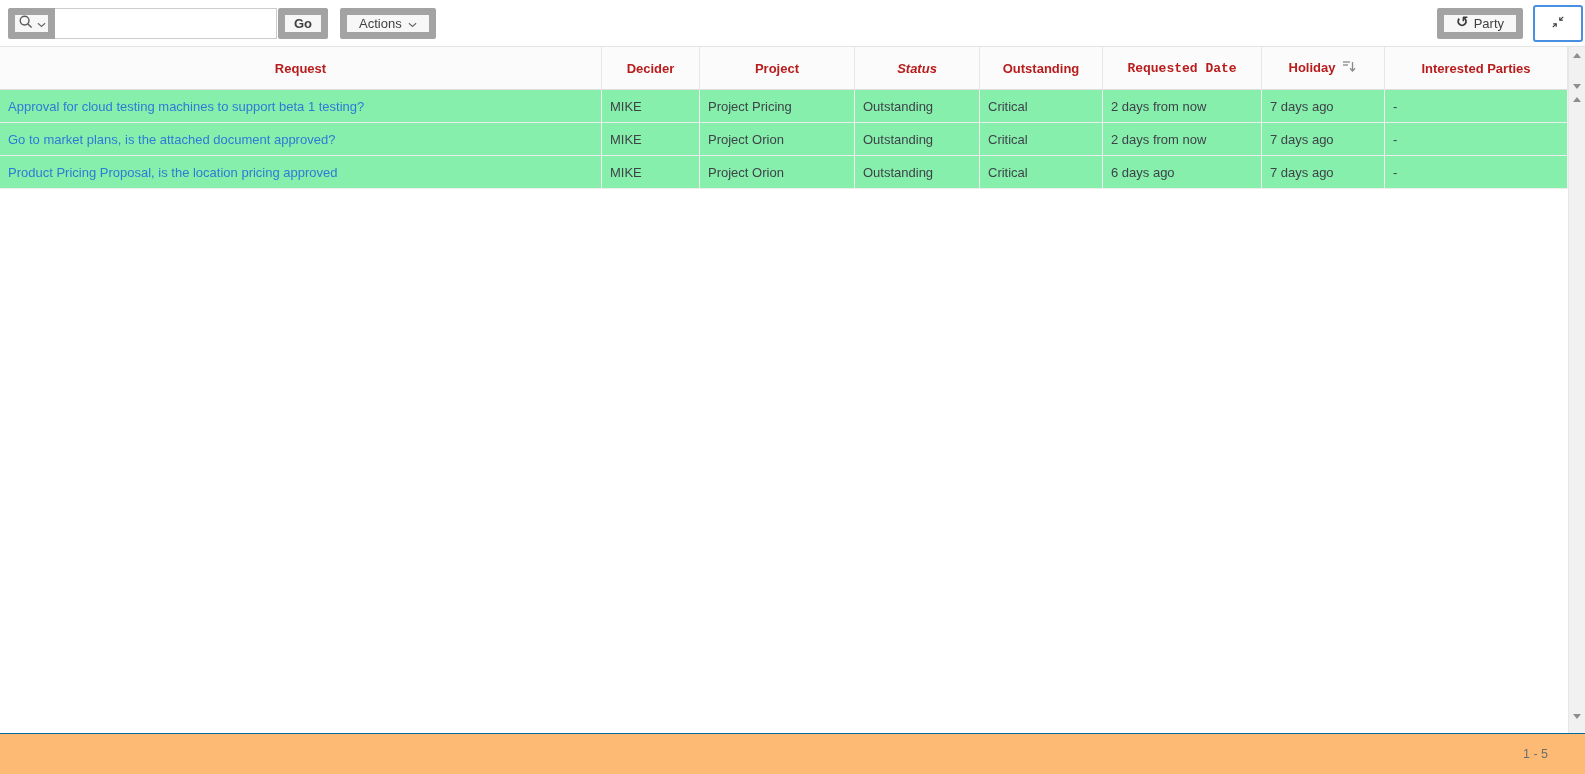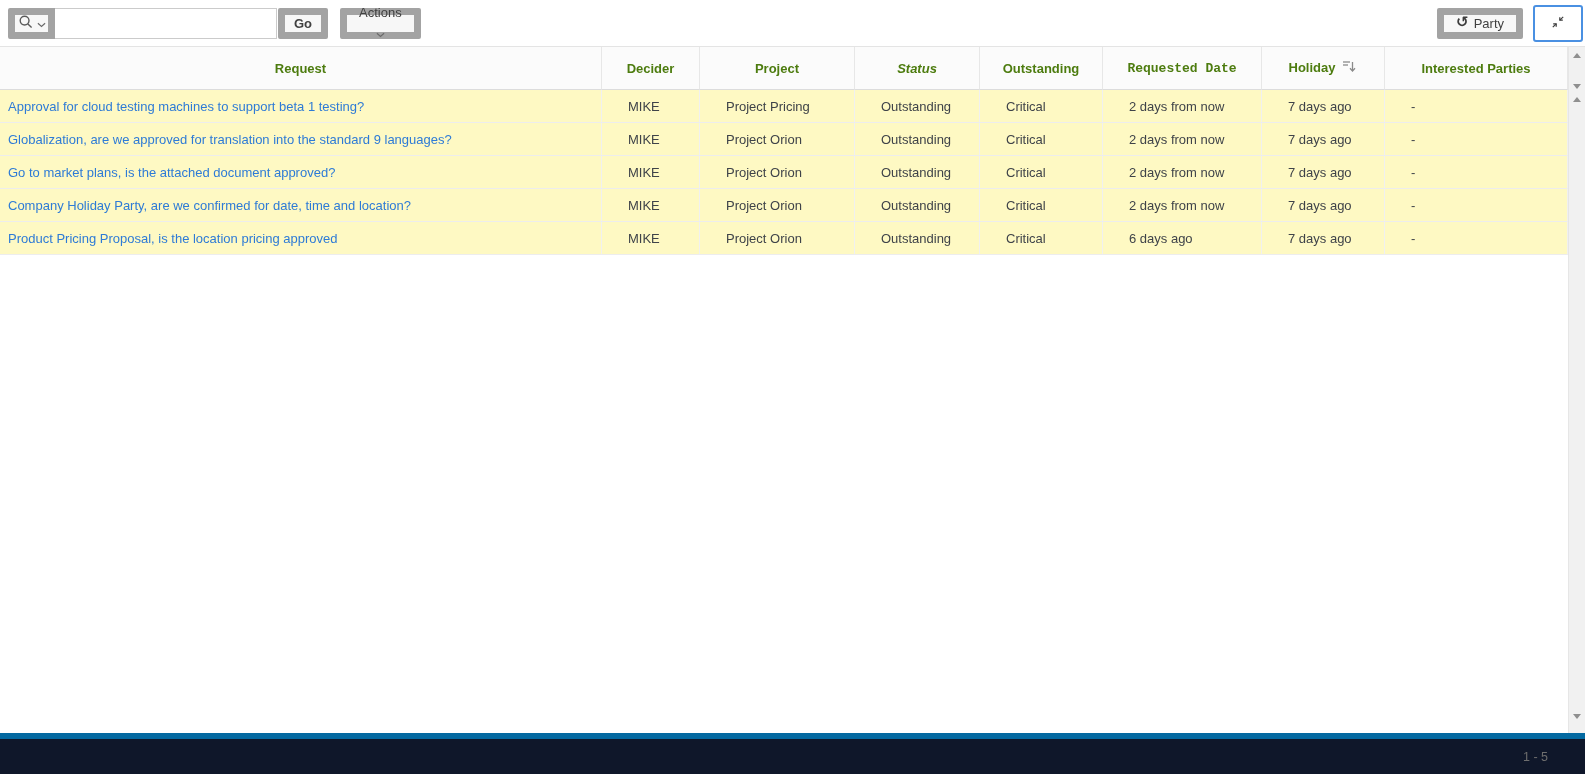--- a/index.html
+++ b/index.html
@@ -12,55 +12,55 @@
              display:flex; align-items:center; padding:0 2px 0 8px; }
   .search-group { display:flex; align-items:center; }
   .btn { display:inline-flex; align-items:center; justify-content:center; gap:6px;
          height:31px; background:#f7f7f7; border:7px solid #a3a3a3; border-radius:2px;
          font-size:13px; color:#404040; cursor:pointer; font-family:inherit; }
   .search-btn { width:47px; gap:3px; border-radius:2px 0 0 2px; }
   .search-input { width:222px; height:31px; border:1px solid #cbcbcb; border-left:none;
                   border-radius:0; padding:0 8px; font-size:13px; color:#404040;
                   font-family:inherit; outline:none; background:#fff; }
   .go-btn { padding:0 9px; font-weight:700; margin-left:1px; }
-  .actions-btn { padding:0 12px; margin-left:12px;flex-direction:column; }
+  .actions-btn { padding:0 12px; margin-left:12px; }
   .toolbar-spacer { flex:1 1 auto; }
   .reset-btn { padding:0 12px; margin-right:10px; gap:5px; }
   .undo-glyph { font-family:"DejaVu Sans",sans-serif; font-size:15px; font-weight:700;
                 color:#3d3d3d; line-height:1; position:relative; top:-1px; }
   .collapse-btn { width:50px; height:37px; background:#fff; border:2px solid #4a90e2;
                   border-radius:3px; }
 
   
   .grid-area { position:relative; height:686px; flex:0 0 686px; background:#fff; }
   table { border-collapse:separate; border-spacing:0; table-layout:fixed; width:1568px;
           font-size:13px; color:#3f4349; }
-  thead th { height:43px; background:#fbfbfb; color:#4d7c0f; font-weight:700;
+  thead th { height:43px; background:#fbfbfb; color:#b91c1c; font-weight:700;
              font-size:13px; text-align:center; border-bottom:1px solid #dcdcdc;
              border-right:1px solid #e7e7e7; cursor:pointer; white-space:nowrap;
              overflow:hidden; }
-  tbody td { height:33px; padding:0 26px; border-bottom:1px solid #ededed;
+  tbody td { height:33px; padding:0 8px; border-bottom:1px solid #ededed;
              border-right:1px solid #f0f0f0; white-space:nowrap; overflow:hidden;
-             background:#fef9c3; }
+             background:#86efac; }
   tbody td.cell-request { padding-left:8px; }
   tbody a { color:#2e7bd6; text-decoration:none; cursor:pointer; }
   .sort-icon { display:inline-block; vertical-align:-3px; margin-left:5px; }
 
   
   .v-scrollbar { position:absolute; top:0; right:0; width:17px; height:686px;
                  background:#f1f1f1; border-left:1px solid #e6e6e6; }
   .sb-up, .sb-down { position:absolute; left:0; width:100%; display:flex;
                      justify-content:center; cursor:pointer; }
   .sb-up i { width:0; height:0; border-left:4px solid transparent;
              border-right:4px solid transparent; border-bottom:5px solid #8f8f8f; }
   .sb-down i { width:0; height:0; border-left:4px solid transparent;
                border-right:4px solid transparent; border-top:5px solid #8f8f8f; }
 
   
-  .footer { height:41px; flex:0 0 41px; background:#0f172a; border-top:6px solid #0369a1;
+  .footer { height:41px; flex:0 0 41px; background:#fdba74; border-top:1px solid #0369a1;
             display:flex; align-items:center; justify-content:flex-end;
             padding-right:37px; }
   .pagination { font-size:12.5px; color:#6e6e6e; }
 </style>
 </head>
 <body>
 
 <div class="page">
 
   <div class="toolbar">
@@ -132,41 +132,21 @@
             <td class="cell-request"><a href="#">Approval for cloud testing machines to support beta 1 testing?</a></td>
             <td class="cell-decider">MIKE</td>
             <td class="cell-project">Project Pricing</td>
             <td class="cell-status">Outstanding</td>
             <td class="cell-importance">Critical</td>
             <td class="cell-requested_date">2 days from now</td>
             <td class="cell-created">7 days ago</td>
             <td class="cell-interested_parties">-</td>
           </tr>
           <tr>
-            <td class="cell-request"><a href="#">Globalization, are we approved for translation into the standard 9 languages?</a></td>
-            <td class="cell-decider">MIKE</td>
-            <td class="cell-project">Project Orion</td>
-            <td class="cell-status">Outstanding</td>
-            <td class="cell-importance">Critical</td>
-            <td class="cell-requested_date">2 days from now</td>
-            <td class="cell-created">7 days ago</td>
-            <td class="cell-interested_parties">-</td>
-          </tr>
-          <tr>
             <td class="cell-request"><a href="#">Go to market plans, is the attached document approved?</a></td>
-            <td class="cell-decider">MIKE</td>
-            <td class="cell-project">Project Orion</td>
-            <td class="cell-status">Outstanding</td>
-            <td class="cell-importance">Critical</td>
-            <td class="cell-requested_date">2 days from now</td>
-            <td class="cell-created">7 days ago</td>
-            <td class="cell-interested_parties">-</td>
-          </tr>
-          <tr>
-            <td class="cell-request"><a href="#">Company Holiday Party, are we confirmed for date, time and location?</a></td>
             <td class="cell-decider">MIKE</td>
             <td class="cell-project">Project Orion</td>
             <td class="cell-status">Outstanding</td>
             <td class="cell-importance">Critical</td>
             <td class="cell-requested_date">2 days from now</td>
             <td class="cell-created">7 days ago</td>
             <td class="cell-interested_parties">-</td>
           </tr>
           <tr>
             <td class="cell-request"><a href="#">Product Pricing Proposal, is the location pricing approved</a></td>

